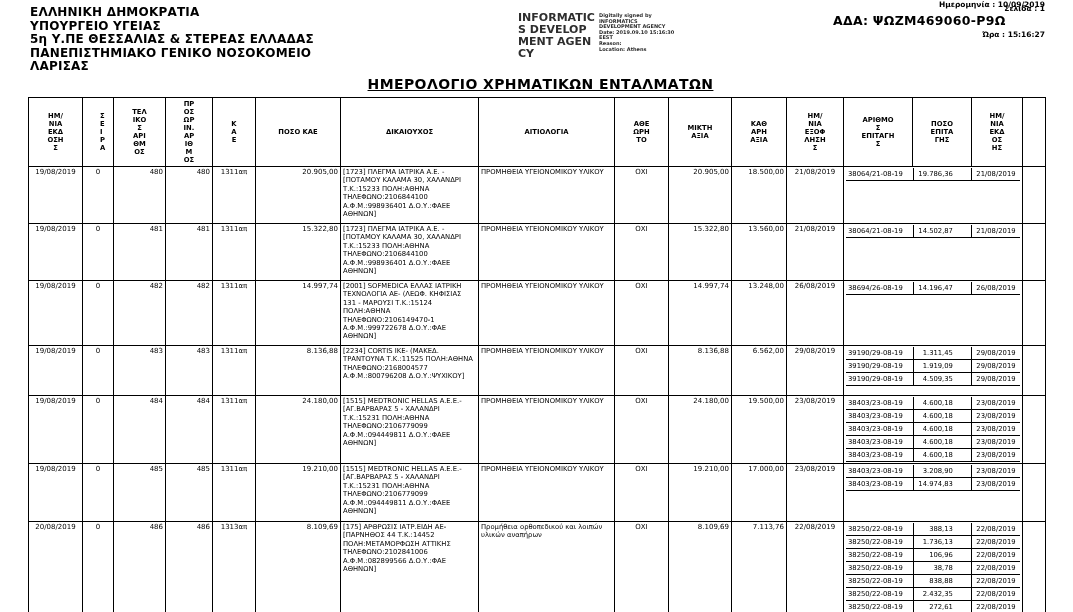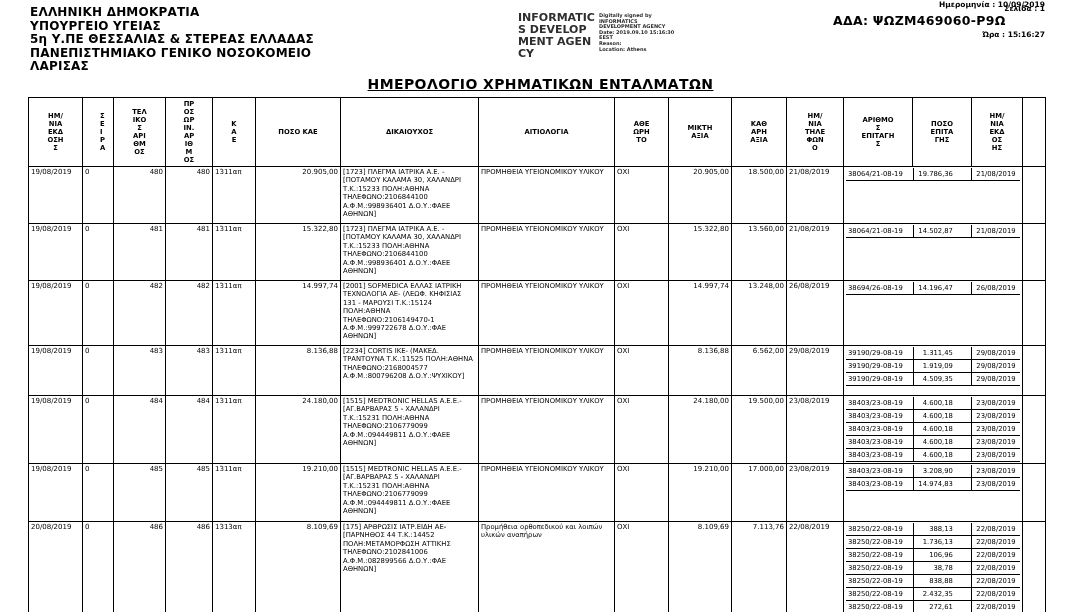--- a/index.html
+++ b/index.html
@@ -38,21 +38,21 @@
   }
   table.journal th, table.journal td{
     border:1px solid #000;vertical-align:top;overflow:hidden;
     padding:1px 2px;word-wrap:break-word;
   }
   table.journal th{
     font-size:6.8px;font-weight:bold;text-align:center;vertical-align:middle;
     padding:2px 17px;line-height:8px;height:26px;
   }
   td.al-l{text-align:left;}
-  td.al-c{}
+  td.al-c{text-align:center;}
   td.al-r{text-align:right;}
   td.small-text{font-size:6.8px;line-height:8.4px;}
   td.checks-cell{padding:0;vertical-align:top;}
   .check-line{display:flex;width:100%;}
   .check-line > div{
     box-sizing:border-box;height:13px;line-height:12px;
     border-bottom:1px solid #000;font-size:6.8px;white-space:nowrap;overflow:hidden;
   }
   .check-number{width:69px;border-right:1px solid #000;text-align:left;padding-left:2px;}
   .check-amount{width:59px;border-right:1px solid #000;text-align:right;padding-right:18px;}
@@ -112,21 +112,21 @@
         <th>ΣΕΙΡΑ</th>
         <th>ΤΕΛΙΚΟΣ ΑΡΙΘΜΟΣ</th>
         <th>ΠΡΟΣΩΡΙΝ. ΑΡΙΘΜΟΣ</th>
         <th>ΚΑΕ</th>
         <th>ΠΟΣΟ ΚΑΕ</th>
         <th>ΔΙΚΑΙΟΥΧΟΣ</th>
         <th>ΑΙΤΙΟΛΟΓΙΑ</th>
         <th>ΑΘΕΩΡΗΤΟ</th>
         <th>ΜΙΚΤΗ ΑΞΙΑ</th>
         <th>ΚΑΘΑΡΗ ΑΞΙΑ</th>
-        <th>ΗΜ/ΝΙΑ ΤΗΛΕΦΩΝΟ</th>
+        <th>ΗΜ/ΝΙΑ ΕΞΟΦΛΗΣΗΣ</th>
         <th>ΑΡΙΘΜΟΣ ΕΠΙΤΑΓΗΣ</th>
         <th>ΠΟΣΟ ΕΠΙΤΑΓΗΣ</th>
         <th>ΗΜ/ΝΙΑ ΕΚΔΟΣΗΣ</th>
         <th></th>
       </tr>
   </thead>
   <tbody>
       <tr style="height: 57px;">
         <td class="al-c">19/08/2019</td>
         <td class="al-c">0</td>

